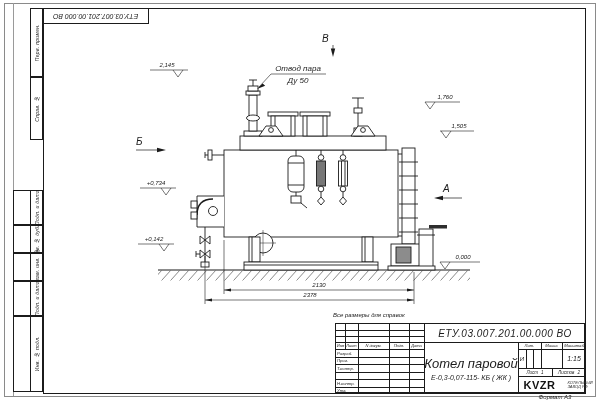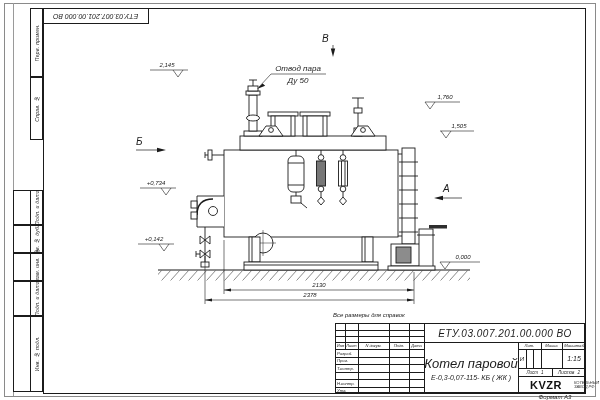--- a/index.html
+++ b/index.html
@@ -354,21 +354,21 @@
 
     <div class="lbl" style="left:182px;top:44px;width:34px;height:8px;font-size:4.5px;gap:3px;">
       <span>Лист</span>
       <span>1</span>
     </div>
     <div class="lbl" style="left:216px;top:44px;width:34px;height:8px;font-size:4.5px;gap:3px;">
       <span>Листов</span>
       <span>2</span>
     </div>
 
-    <div class="abs logo-row" style="left:182px;top:52px;width:68px;height:18px;gap:12px;">
+    <div class="abs logo-row" style="left:182px;top:52px;width:68px;height:18px;justify-content:center;gap:12px;">
       <div class="logo-mark"></div>
       <div class="logo-word">KVZR</div>
       <div class="logo-sub">
         <div>КОТЕЛЬНЫЙ</div>
         <div>ЗАВОД РФ</div>
       </div>
     </div>
   </div>
 
   <div class="lbl" style="left:525px;top:393px;width:60px;height:7px;font-size:6px;">Формат А3</div>

